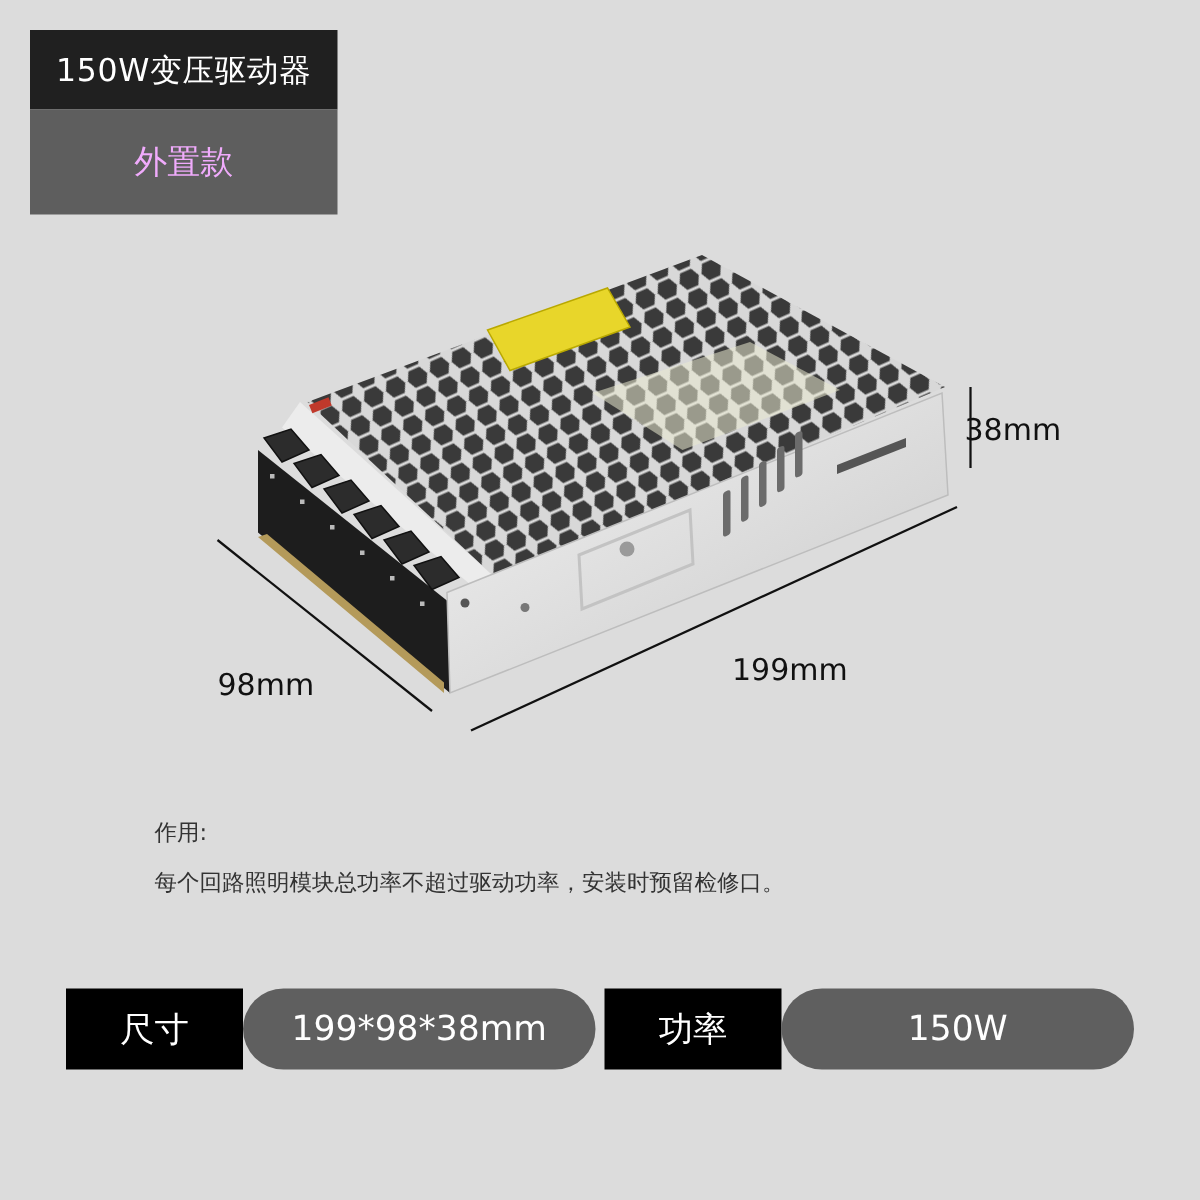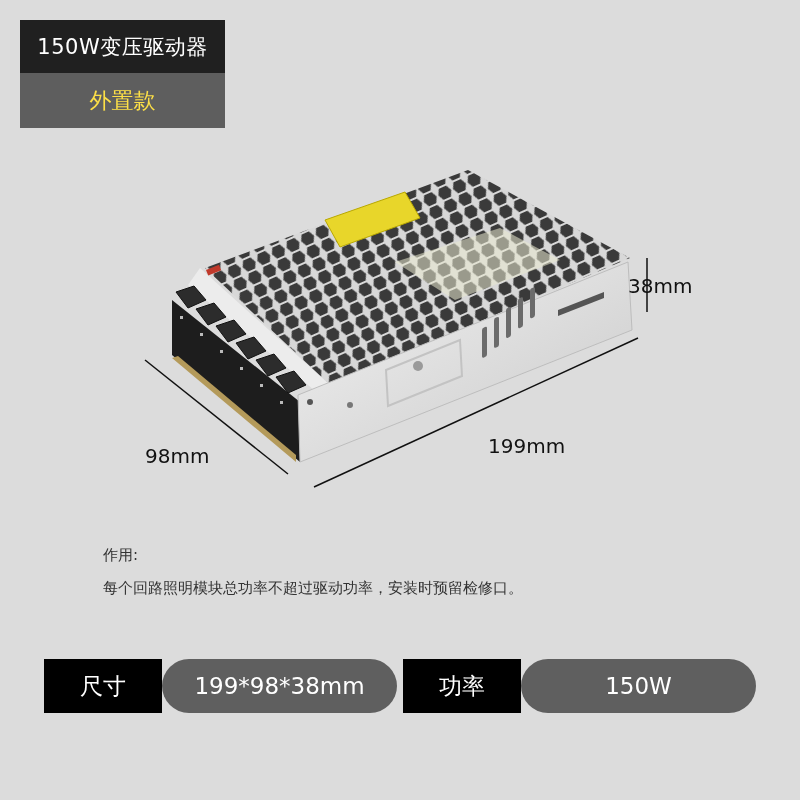--- a/index.html
+++ b/index.html
@@ -8,21 +8,21 @@
     background: #dcdcdc;
     font-family: "DejaVu Sans", "Liberation Sans", sans-serif;
   }
   .title-box { position: absolute; left: 20px; top: 20px; width: 205px; border-radius: 15px; }
   .title-main {
     height: 53px; background: #202020; color: #fff;
     display: flex; align-items: center; justify-content: center;
     font-size: 21px; letter-spacing: 0.5px;
   }
   .title-sub {
-    height: 55px; background: #5e5e5e; color: #fde047;
+    height: 70px; background: #5e5e5e; color: #f0abfc;
     display: flex; align-items: center; justify-content: center;
     font-size: 22px;
   }
   .product { position: absolute; left: 0; top: 0; width: 800px; height: 520px; }
   .dim-label {
     position: absolute; color: #111; font-size: 20px;
     font-family: "DejaVu Sans", "Liberation Sans", sans-serif;
   }
   .desc { position: absolute; left: 103px; top: 546px; color: #333; font-size: 15px; }
   .desc .heading { margin-bottom: 14px; }
@@ -106,21 +106,21 @@
     <polygon points="558,310 604,292 604,298 558,316" fill="#555"></polygon>
     <circle cx="350" cy="405" r="3" fill="#777"></circle>
     <circle cx="310" cy="402" r="3" fill="#555"></circle>
   </g>
 
   <line x1="647" y1="258" x2="647" y2="312" stroke="#111" stroke-width="1.5"></line>
   <line x1="145" y1="360" x2="288" y2="474" stroke="#111" stroke-width="1.5"></line>
   <line x1="314" y1="487" x2="638" y2="338" stroke="#111" stroke-width="1.5"></line>
 </svg>
 
-<div class="dim-label" style="left:628px; top:274px;">38mm</div>
+<div class="dim-label" style="left:643px; top:274px;">38mm</div>
 <div class="dim-label" style="left:145px; top:444px;">98mm</div>
 <div class="dim-label" style="left:488px; top:434px;">199mm</div>
 
 <div class="desc">
   <div class="heading">作用:</div>
   <div>每个回路照明模块总功率不超过驱动功率，安装时预留检修口。</div>
 </div>
 
 <div class="spec-table">
   <div class="spec-row">

